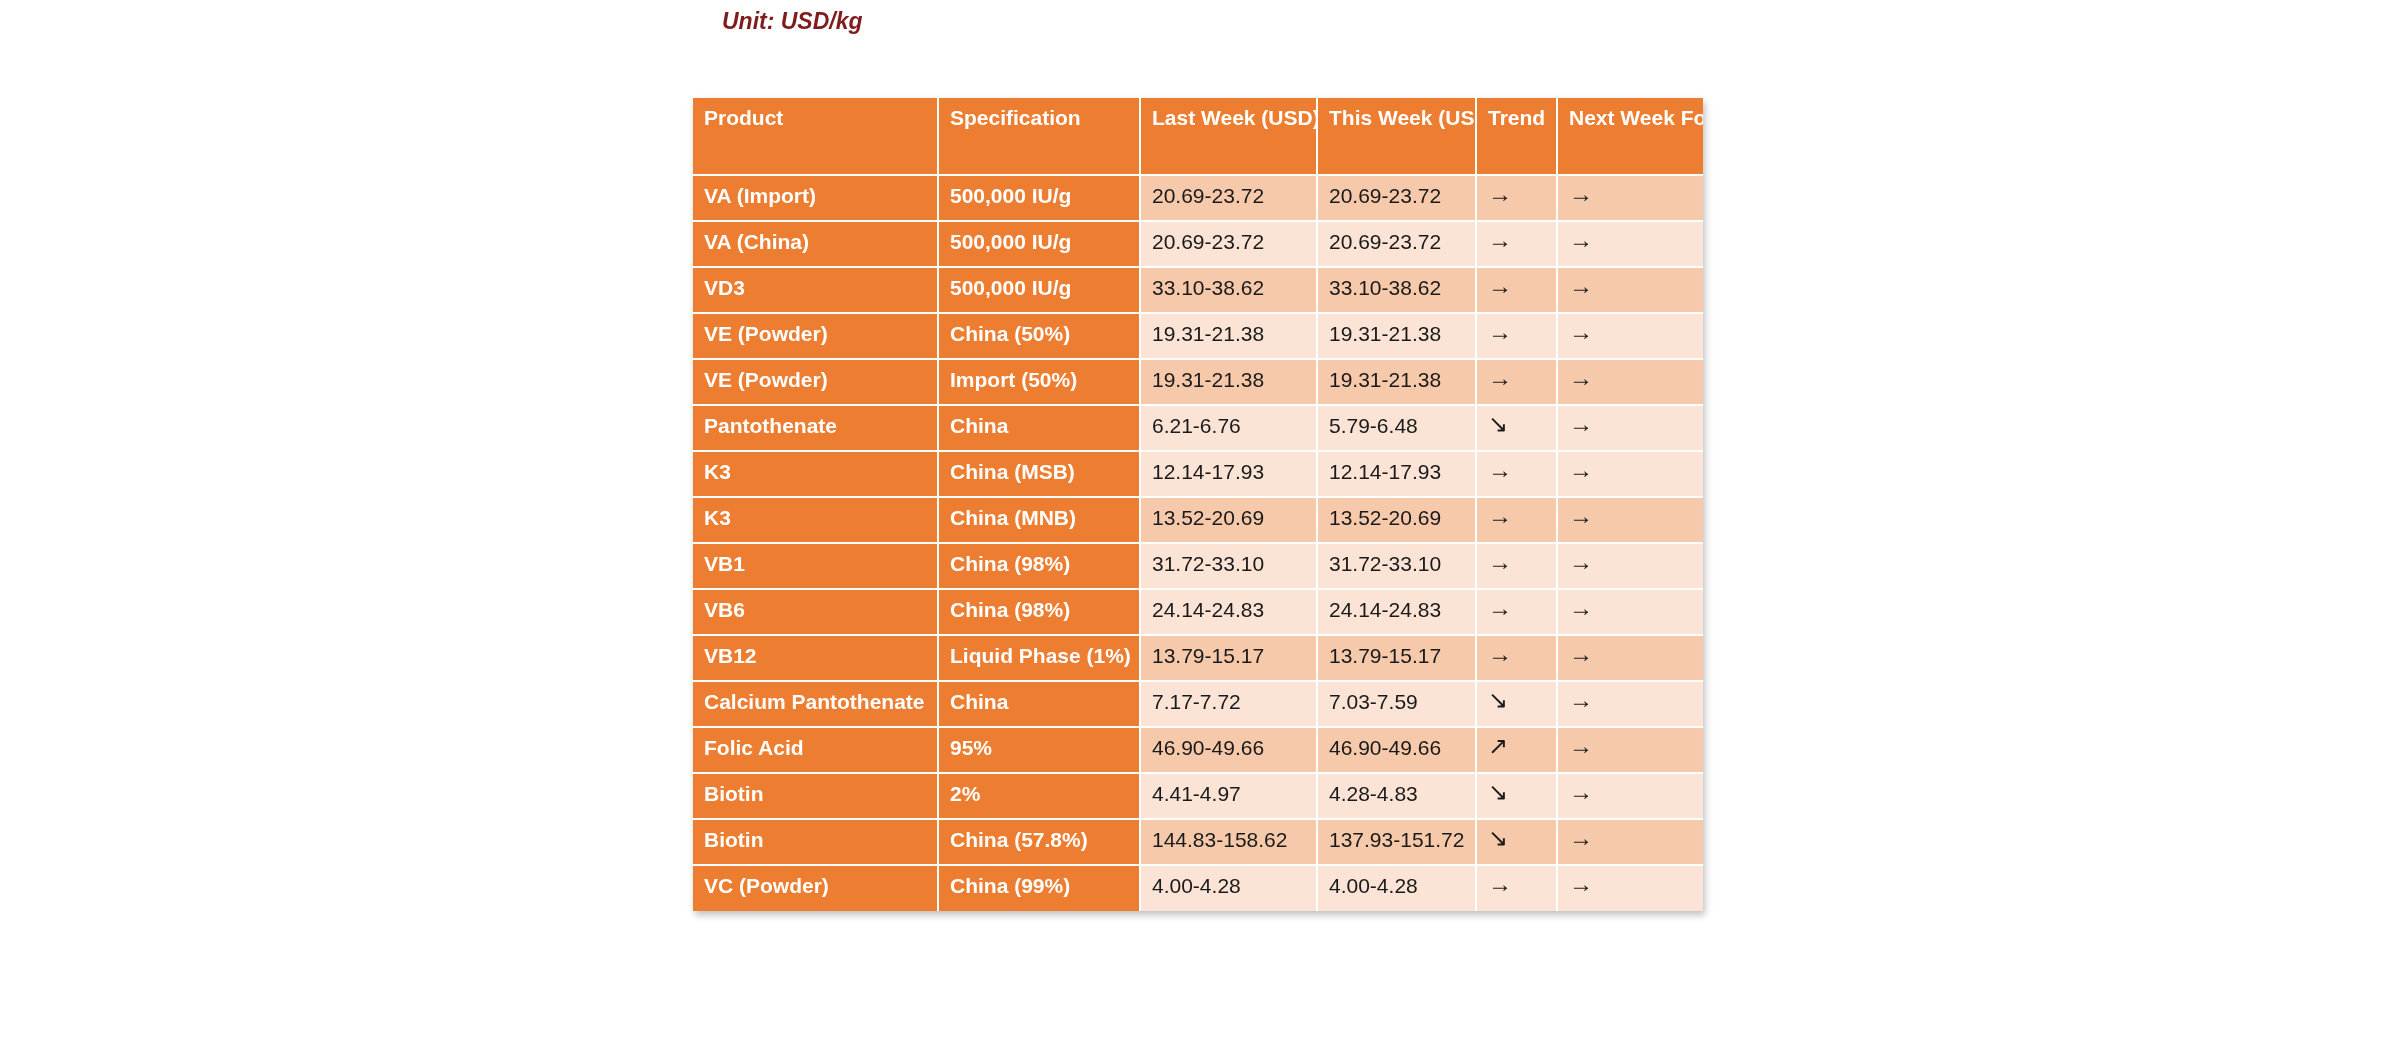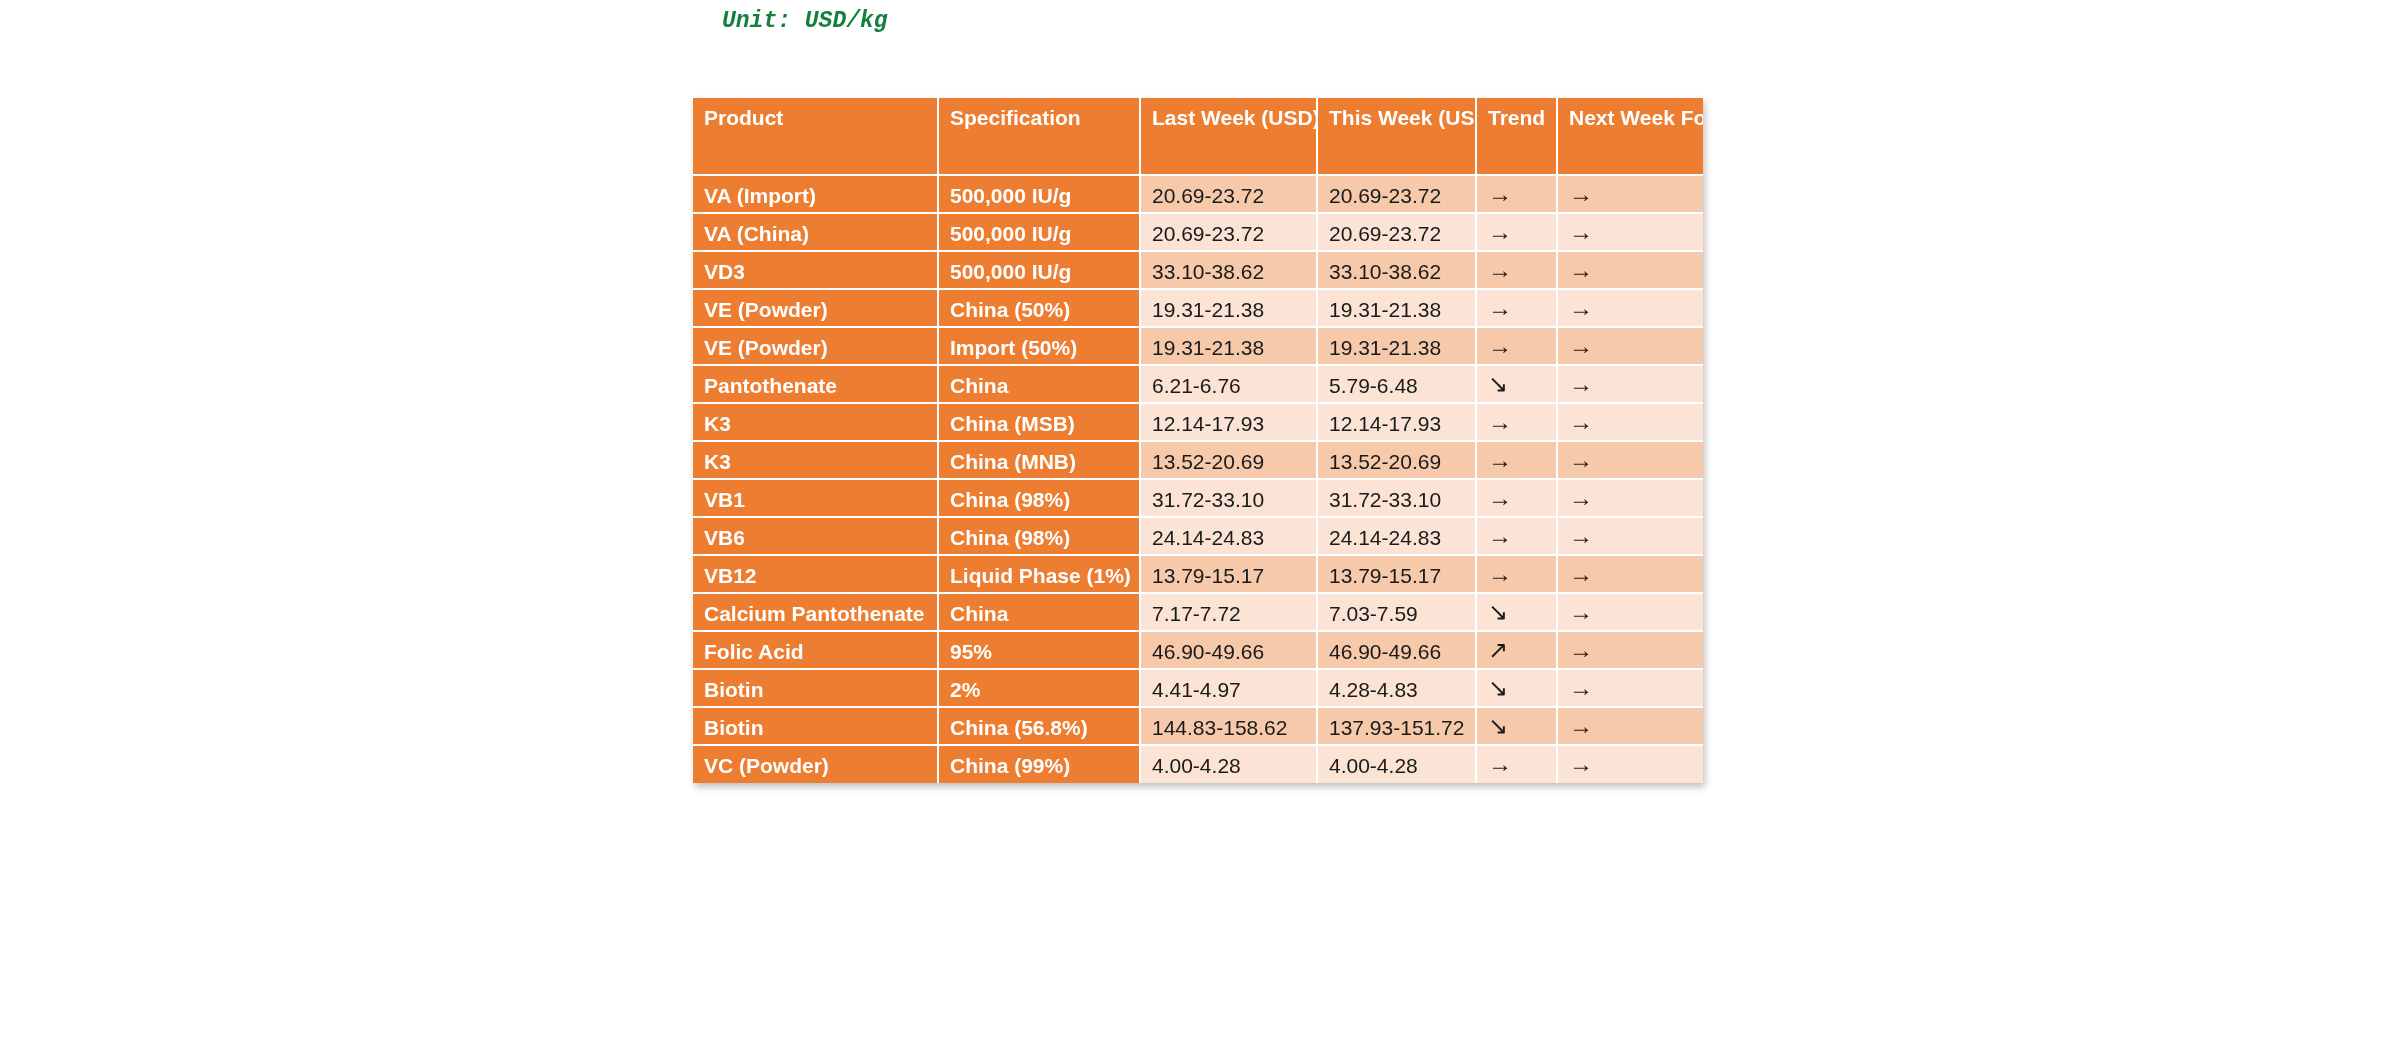--- a/index.html
+++ b/index.html
@@ -17,23 +17,22 @@
     height: 1037px;
     background: #ffffff;
   }
   .unit-label {
     position: absolute;
     left: 722px;
     top: 8px;
     font-size: 23px;
     font-weight: 700;
     font-style: italic;
-    color: #15803d;
+    color: #7f1d1d;
     white-space: nowrap;
-    font-family: Liberation Mono, monospace;
   }
   table.price-table {
     position: absolute;
     left: 693px;
     top: 54px;
     width: 1010px;
     border-collapse: collapse;
     table-layout: fixed;
     box-shadow: 2px 4px 7px rgba(0,0,0,0.25);
     font-size: 21px;
@@ -64,21 +63,21 @@
 
   thead th {
     background: var(--header-bg, #ED7D31);
     color: #ffffff;
     font-weight: 700;
     height: 70px;
     white-space: pre-line;
     line-height: 1.4;
     padding-top: 7px;
   }
-  tbody tr { height: 38px; }
+  tbody tr { height: 46px; }
   tbody td.label-cell {
     background: var(--header-bg, #ED7D31);
     color: #ffffff;
     font-weight: 700;
   }
   tbody tr.band-dark  td.value-cell { background: var(--band-dark, #F6C9AB); }
   tbody tr.band-light td.value-cell { background: var(--band-light, #FBE4D5); }
   tbody td.value-cell {
     color: #1a1a1a;
     font-weight: 400;
@@ -227,21 +226,21 @@
         <tr class="band-light">
           <td class="label-cell">Biotin</td>
           <td class="label-cell">2%</td>
           <td class="value-cell">4.41-4.97</td>
           <td class="value-cell">4.28-4.83</td>
           <td class="value-cell arrow-cell">↘</td>
           <td class="value-cell arrow-cell">→</td>
         </tr>
         <tr class="band-dark">
           <td class="label-cell">Biotin</td>
-          <td class="label-cell">China (56.8%)</td>
+          <td class="label-cell">China (57.8%)</td>
           <td class="value-cell">144.83-158.62</td>
           <td class="value-cell">137.93-151.72</td>
           <td class="value-cell arrow-cell">↘</td>
           <td class="value-cell arrow-cell">→</td>
         </tr>
         <tr class="band-light">
           <td class="label-cell">VC (Powder)</td>
           <td class="label-cell">China (99%)</td>
           <td class="value-cell">4.00-4.28</td>
           <td class="value-cell">4.00-4.28</td>

